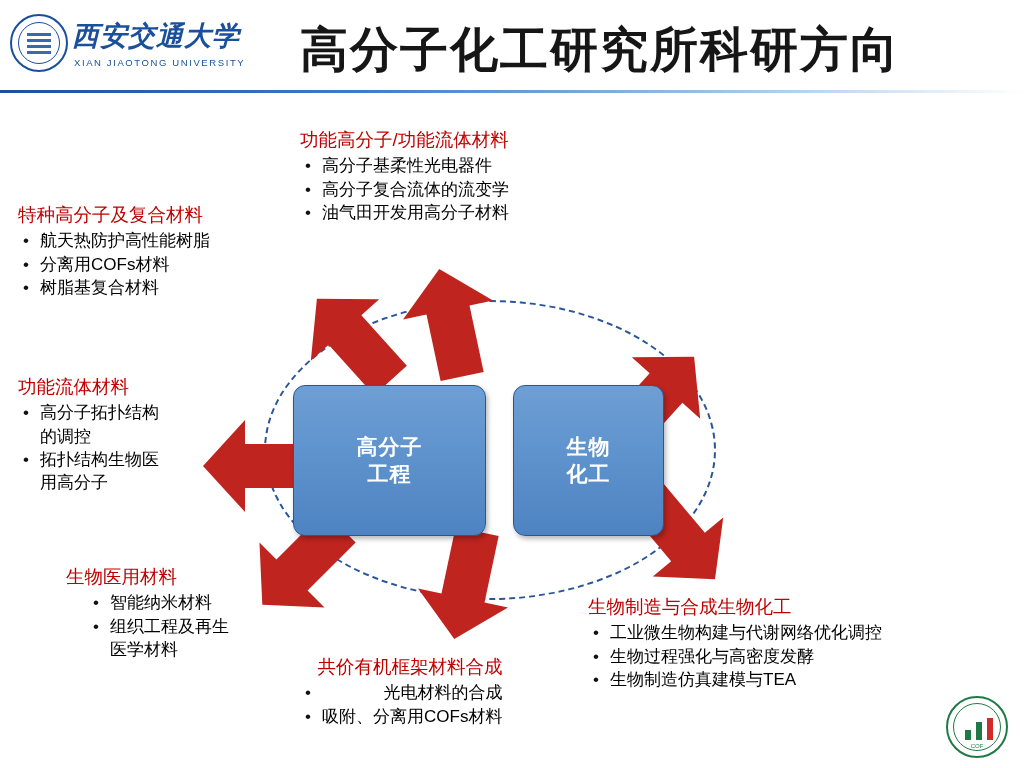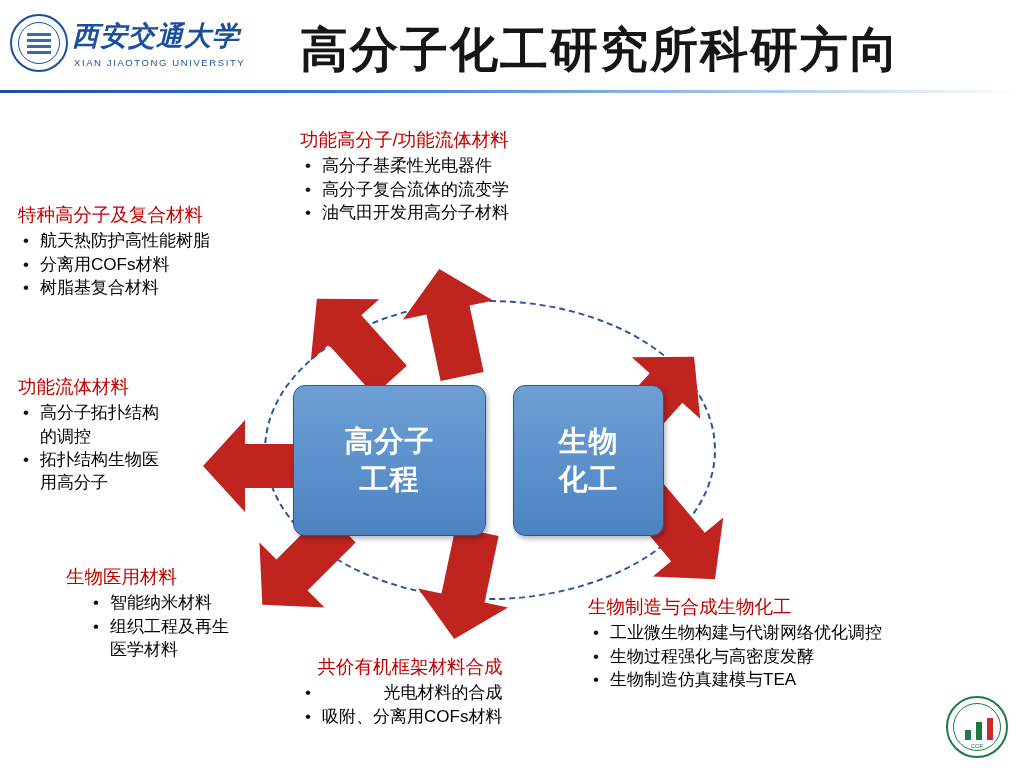--- a/index.html
+++ b/index.html
@@ -116,21 +116,21 @@
     position: absolute;
     border: 1px solid #2a5699;
     border-radius: 12px;
     background: linear-gradient(to bottom, #6e9fd4 0%, #5f93cd 45%, #4e83c2 100%);
     box-shadow: 2px 3px 5px rgba(0,0,0,.28);
     color: #ffffff;
     display: flex;
     align-items: center;
     justify-content: center;
     text-align: center;
-    font-size: 29px;
+    font-size: 21px;
     font-weight: bold;
     line-height: 1.28;
     letter-spacing: 1px;
     box-sizing: border-box;
   }
   #core-box-1 { left: 293px; top: 385px; width: 193px; height: 151px; }
   #core-box-2 { left: 513px; top: 385px; width: 151px; height: 151px; }
 
   
   .arrow {

